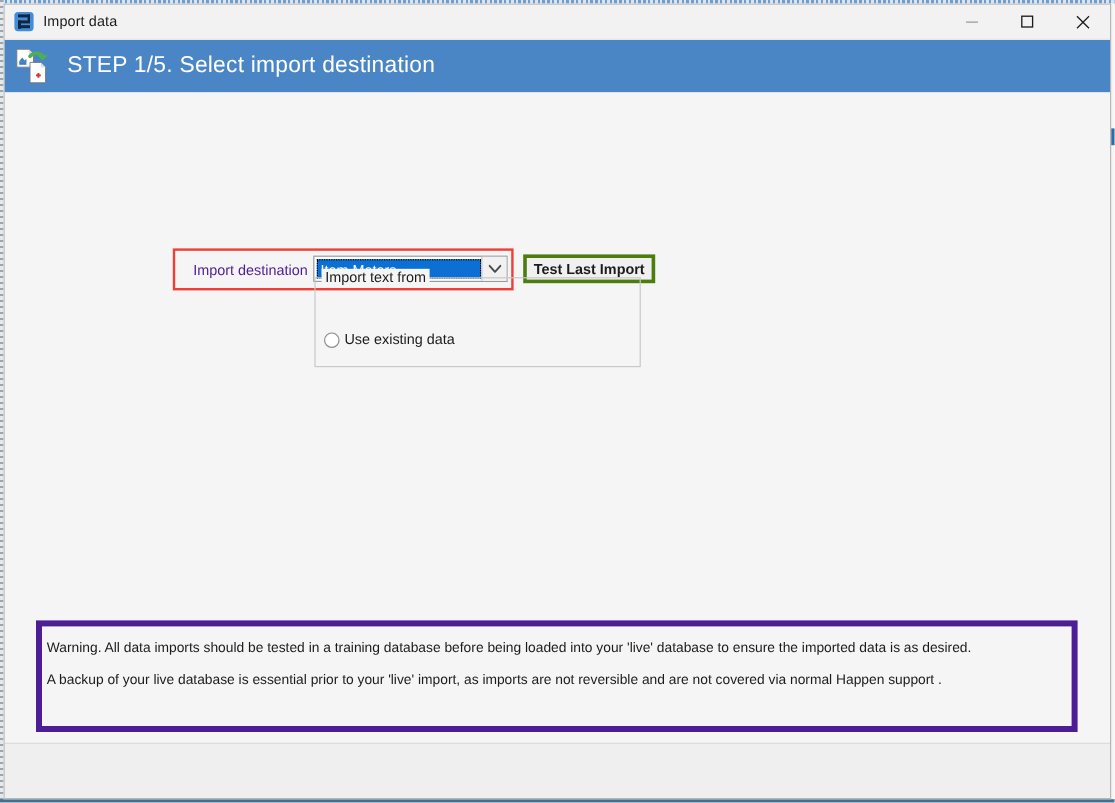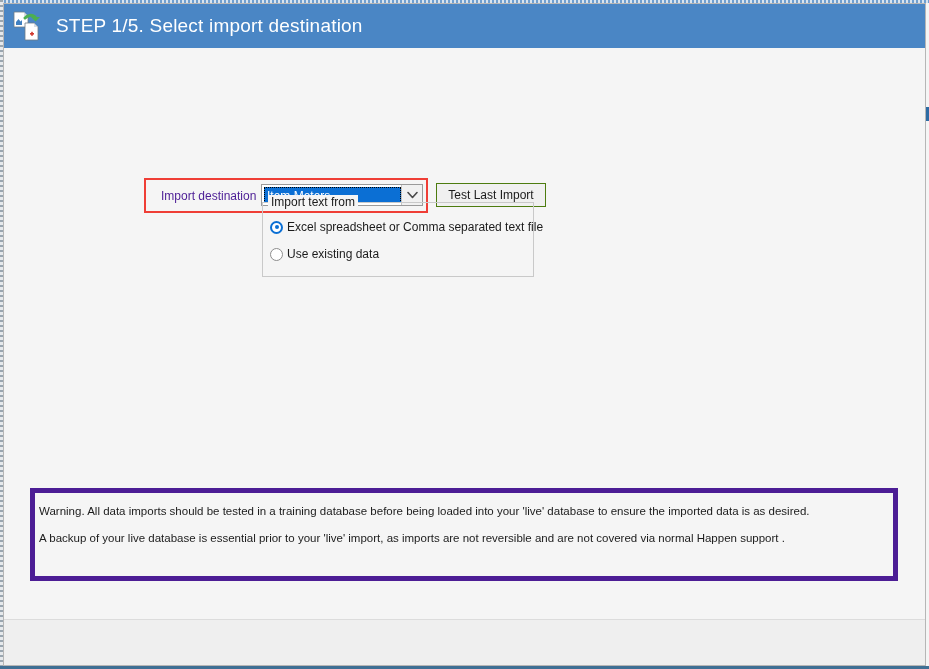--- a/index.html
+++ b/index.html
@@ -196,24 +196,25 @@
     align-items: center;
     justify-content: center;
   }
 
   
   .btn {
     font-family: "Liberation Sans", sans-serif;
     font-size: 12px;
     color: #1b1b1b;
     background: #f0f0f0;
-    border: 1px solid #4d7c0f;
+    border: 3px solid #4d7c0f;
     box-sizing: border-box;
     padding: 0;
     line-height: 1;
+    font-weight: bold;
   }
   .btn-test {
     position: absolute;
     left: 432px;
     top: 135px;
     width: 110px;
     height: 24px;
   }
 
   
@@ -317,20 +318,42 @@
 
 <div id="app">
 
   <div class="bg-strip top"></div>
   <div class="bg-strip left-edge"></div>
   <div class="bg-strip right-chip"></div>
   <div class="bg-strip bottom"></div>
 
   <div class="window">
 
+    <div class="titlebar">
+      <div class="app-icon"></div>
+      <span class="title-text">Import data</span>
+      <div class="win-controls">
+        <button class="win-btn">
+          <svg width="12" height="12" viewBox="0 0 12 12">
+            <line x1="1" y1="6.5" x2="11" y2="6.5" stroke="#9a9a9a" stroke-width="1"></line>
+          </svg>
+        </button>
+        <button class="win-btn">
+          <svg width="12" height="12" viewBox="0 0 12 12">
+            <rect x="1.5" y="1.5" width="9" height="9" fill="none" stroke="#1b1b1b" stroke-width="1.1"></rect>
+          </svg>
+        </button>
+        <button class="win-btn">
+          <svg width="13" height="13" viewBox="0 0 13 13">
+            <line x1="1.5" y1="1.5" x2="11.5" y2="11.5" stroke="#1b1b1b" stroke-width="1.1"></line>
+            <line x1="11.5" y1="1.5" x2="1.5" y2="11.5" stroke="#1b1b1b" stroke-width="1.1"></line>
+          </svg>
+        </button>
+      </div>
+    </div>
 
     <div class="step-header">
       <div class="step-icon">
         <svg width="34" height="34" viewBox="0 0 34 34">
 
           <path d="M2 3 h10 l4 4 v11 H2 Z" fill="#ffffff" stroke="#6f7b86" stroke-width="0.8"></path>
           <path d="M12 3 v4 h4 Z" fill="#d7dde3"></path>
           <rect x="4" y="13" width="6" height="3" fill="#3f7fc0"></rect>
           <path d="M4 13 l2.5 -3 l2 2.5 l1.5 -1.5 v2.5 Z" fill="#3f7fc0"></path>
 
@@ -359,24 +382,20 @@
             <path d="M1 1.5 L5.5 6.5 L10 1.5" fill="none" stroke="#4a4a4a" stroke-width="1.6" stroke-linecap="round" stroke-linejoin="round"></path>
           </svg>
         </div>
       </div>
 
       <button class="btn btn-test">Test Last Import</button>
 
       <div class="groupbox"></div>
       <span class="group-legend">Import text from</span>
 
-      <div class="radio-row r1">
-        <span class="radio-mark on"></span>
-        <span class="radio-label">Excel spreadsheet or Comma separated text file</span>
-      </div>
 
       <div class="radio-row r2">
         <span class="radio-mark off"></span>
         <span class="radio-label">Use existing data</span>
       </div>
 
       <div class="warning-panel">
         <div class="warn-line">Warning.  All data imports should be tested in a training database before being loaded into your 'live' database to ensure the imported data is as desired.</div>
         <div class="warn-line">A backup of your live database is essential prior to your 'live' import, as imports are not reversible and are not covered via normal Happen support .</div>
       </div>

